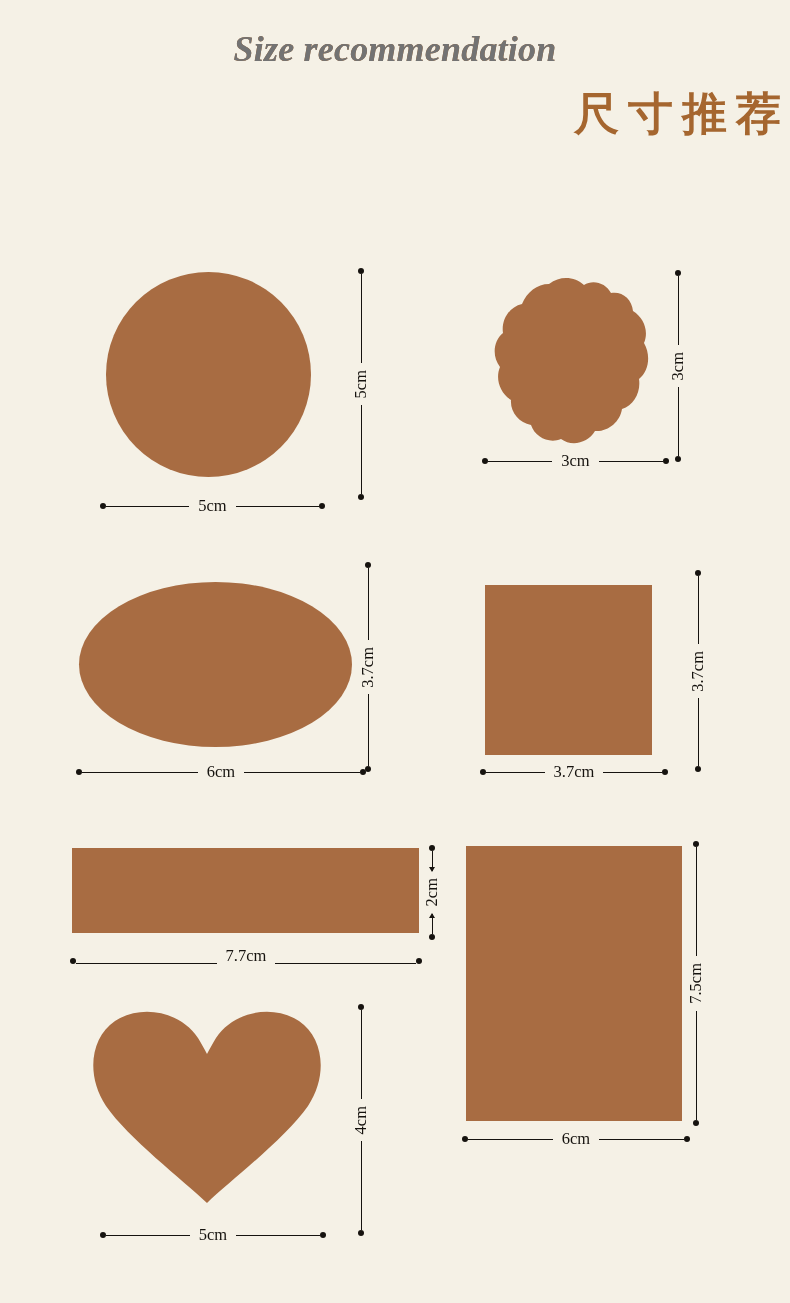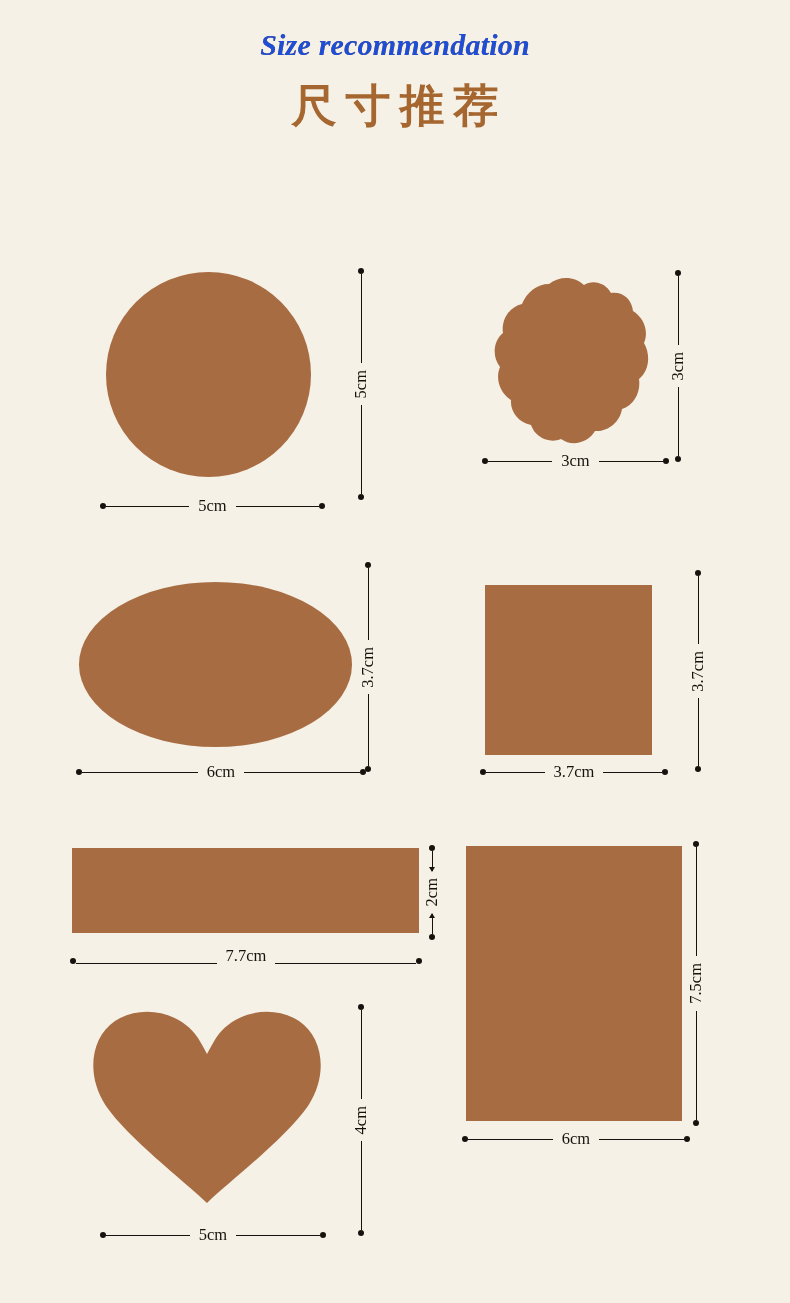--- a/index.html
+++ b/index.html
@@ -13,32 +13,33 @@
     position:relative;
     width:790px; height:1303px;
     background:#f5f1e6;
   }
 
   
   .hdr { position:absolute; left:0; top:0; width:790px; text-align:center; }
   .hdr-en {
     font-family:"Liberation Serif", serif;
     font-style:italic; font-weight:bold;
-    font-size:30px; letter-spacing:.2px;
-    color:#1d4ed8;
+    font-size:36px; letter-spacing:.2px;
+    color:#737373;
     margin-top:28px;
     text-shadow:0 0 .4px #a5662f;
   }
   .hdr-cn {
     font-family:"Liberation Serif", serif;
     font-weight:bold;
     font-size:45px; letter-spacing:9px;
     color:#a5662f;
     margin-top:14px;
     text-indent:9px;
+    text-align:right;
   }
 
   
   .shape { position:absolute; background:#a86c42; }
   .sh-circle  { border-radius:50%; }
   .sh-ellipse { border-radius:50%; }
   .sh-rect    { border-radius:0; }
 
   .sh-heart {
     position:absolute;

